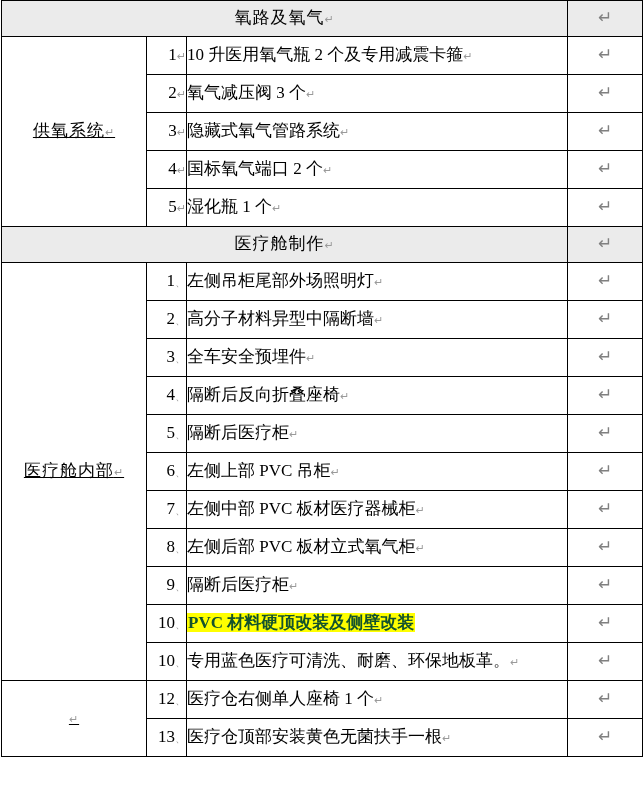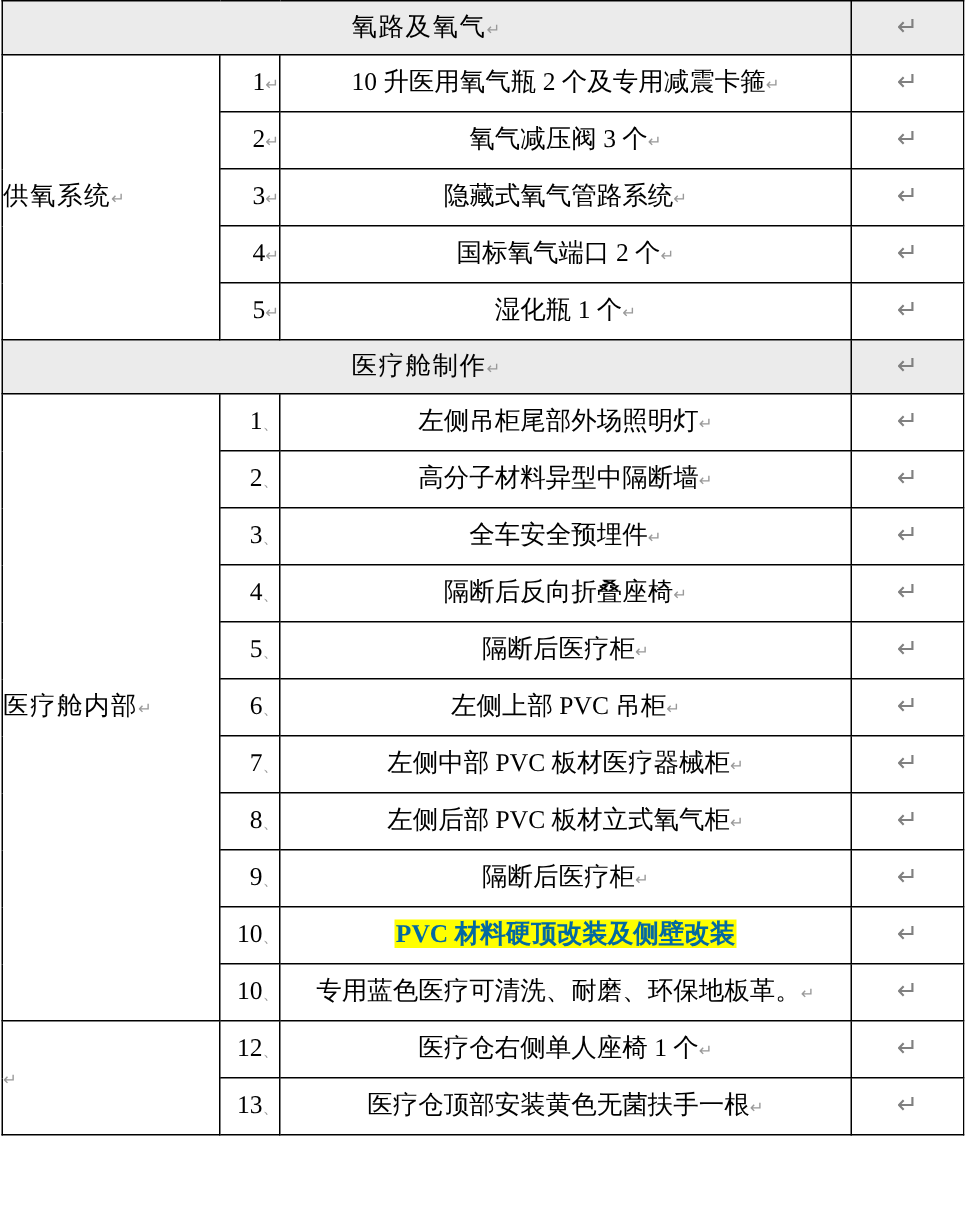--- a/index.html
+++ b/index.html
@@ -32,32 +32,33 @@
     font-size: 17px;
     line-height: 1.2;
   }
   
   col.c-cat { width: 145px; }
   col.c-num { width: 40px; }
   col.c-desc { width: 381px; }
   col.c-note { width: 75px; }
 
   td.cat {
-    text-align: left;
+    text-align: center;
     font-size: 18px;
     letter-spacing: 1px;
+    text-decoration: underline;
   }
   td.num {
     text-align: right;
     padding-right: 4px;
     font-size: 17px;
     font-family: "Liberation Serif", serif;
   }
   td.desc {
-    text-align: center;
+    text-align: left;
     padding-left: 7px;
     font-size: 17px;
   }
   td.note {
     text-align: center;
     font-size: 11px;
     color: #808080;
   }
   td.section {
     text-align: center;
@@ -68,21 +69,21 @@
   td.section-note {
     background: #ebebeb;
     text-align: center;
     font-size: 11px;
     color: #808080;
   }
   .row-h { height: 38px; }
   .sec-h { height: 36px; }
   .highlight {
     background: #ffff00;
-    color: #0369a1;
+    color: #14532d;
     font-weight: bold;
     padding: 0 1px;
   }
   .pilcrow {
     font-size: 11px;
     color: #9a9a9a;
   }
   .trailing {
     font-size: 11px;
     color: #9a9a9a;

